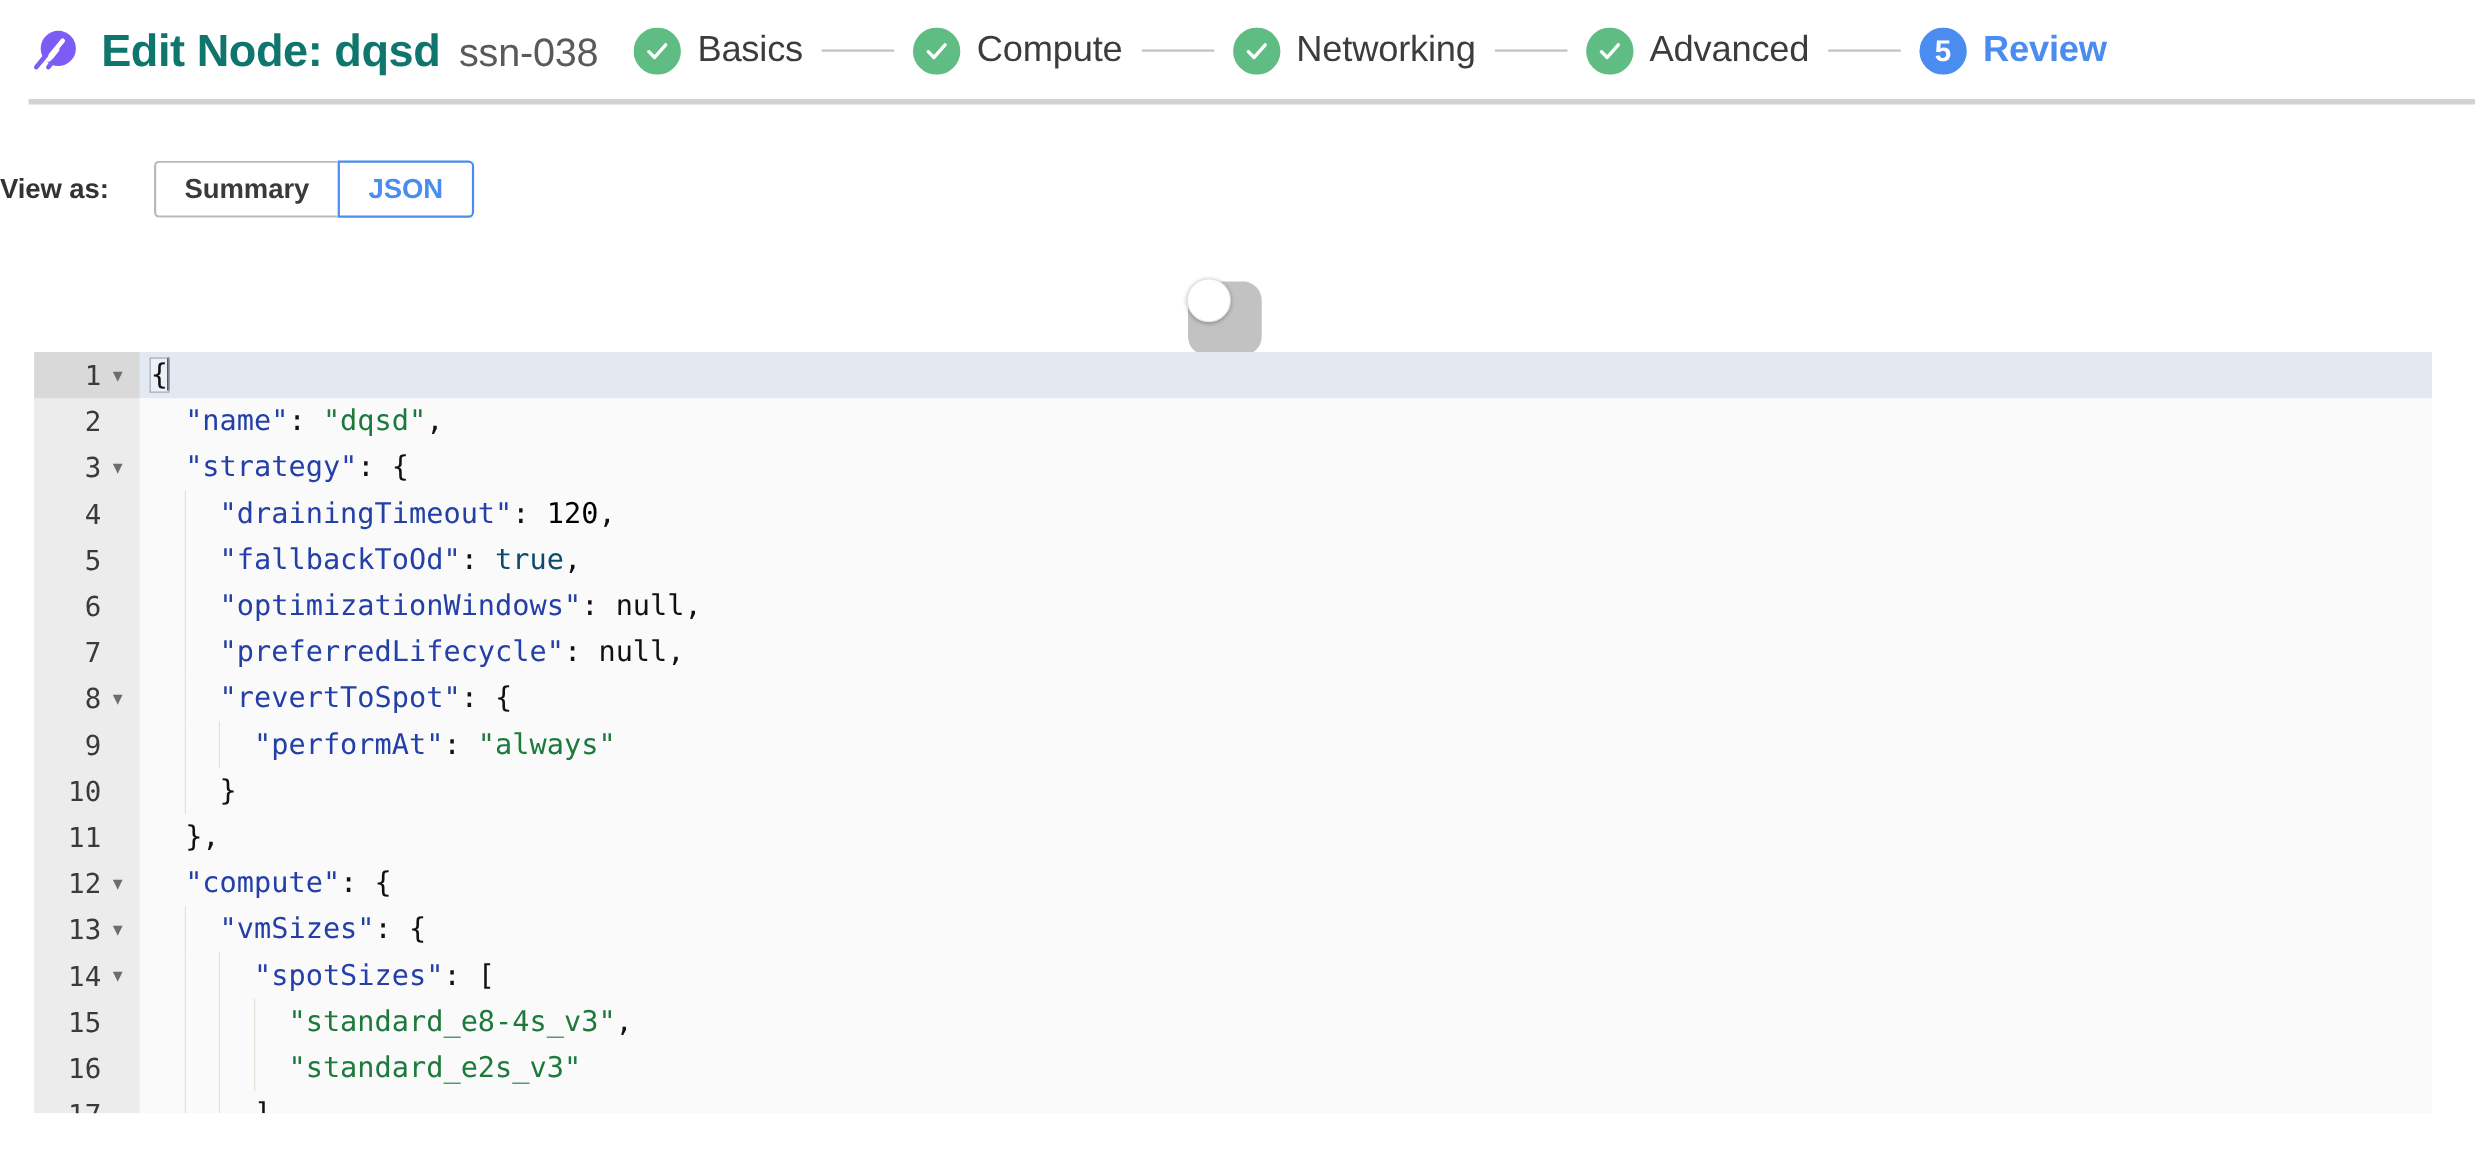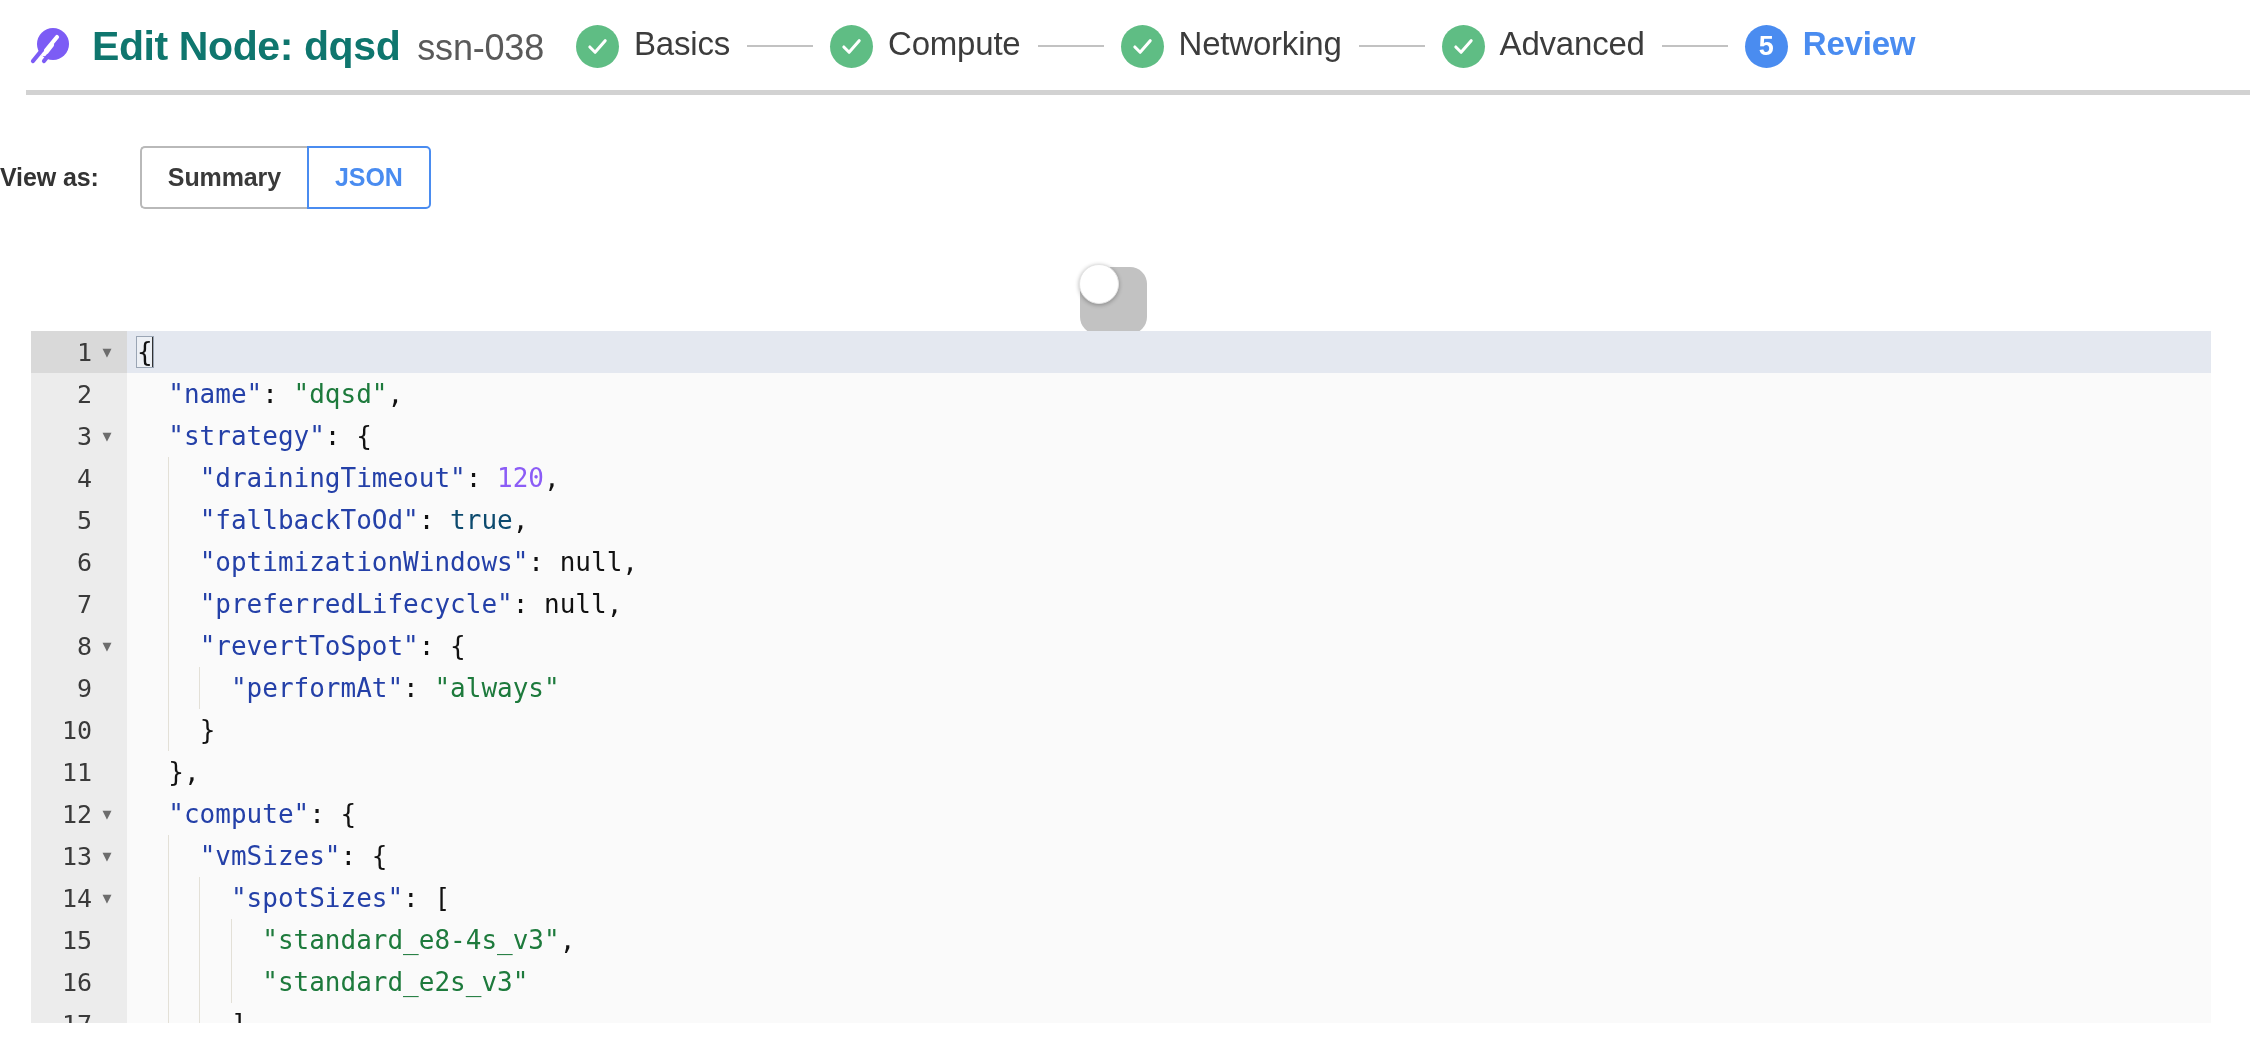--- a/index.html
+++ b/index.html
@@ -124,21 +124,21 @@
   }
   .viewas-label {
     font-size: 25px;
     font-weight: bold;
     color: #333333;
     margin-right: 41px;
     letter-spacing: -0.1px;
   }
   .segmented {
     display: flex;
-    height: 63px;
+    height: 52px;
   }
   .seg-btn {
     display: flex;
     align-items: center;
     justify-content: center;
     padding: 0 26px;
     font-size: 25px;
     font-weight: bold;
     background: #ffffff;
     cursor: pointer;
@@ -264,21 +264,21 @@
     font-size: 26px;
     white-space: pre;
     padding-left: 10px;
     color: #111111;
     position: relative;
   }
   .code-line.current { background: #e4e8f0; }
 
   .tok-key    { color: #2440a8; }
   .tok-str    { color: #1d7a3c; }
-  .tok-num    { color: #8b5cf6; }
+  .tok-num    { color: #000000; }
   .tok-bool   { color: #0c4a6e; }
   .tok-null   { color: #111111; }
   .tok-punct  { color: #111111; }
 
   .bracket-box {
     outline: 1px solid #9aa5b4;
     background: rgba(255,255,255,0.35);
   }
   .caret {
     display: inline-block;

